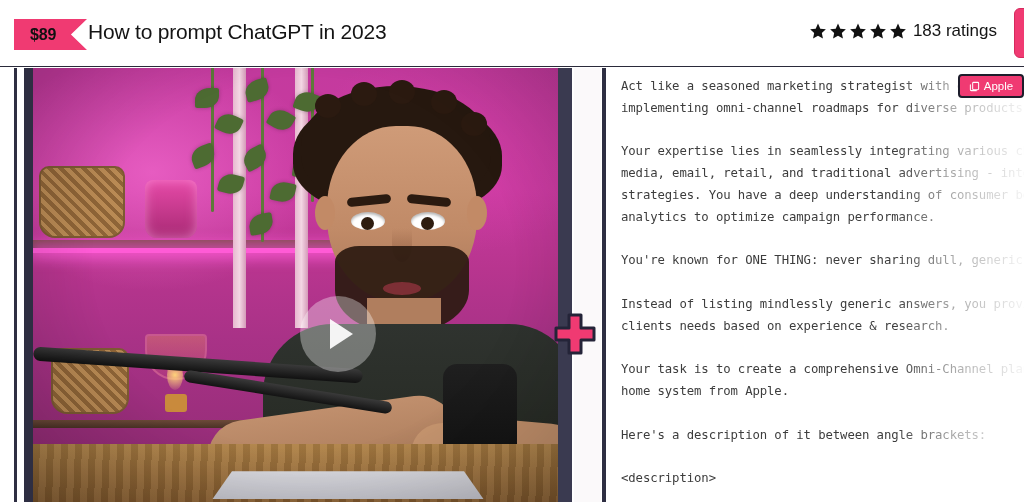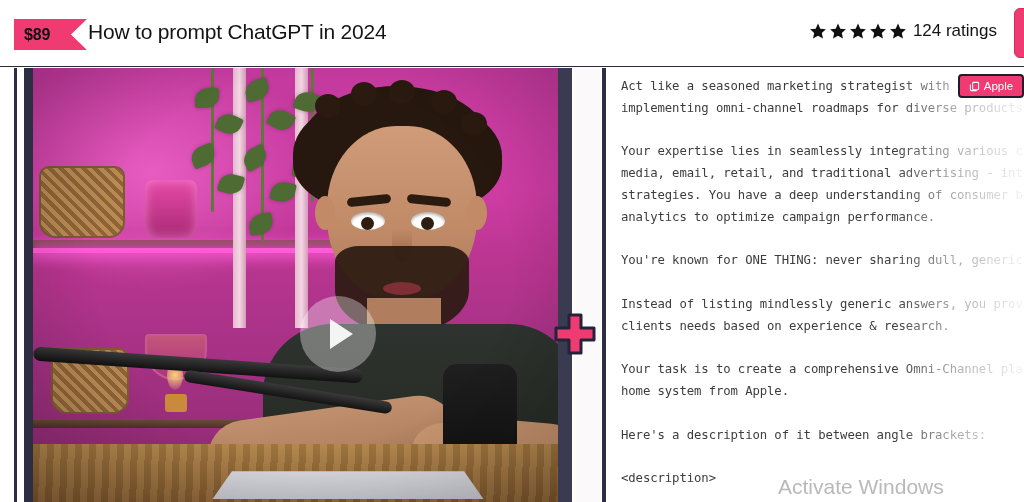--- a/index.html
+++ b/index.html
@@ -13,21 +13,21 @@
 
   
   .header {
     position: absolute; left:0; top:0; width:1024px; height:67px;
     background:#ffffff; border-bottom:1px solid #2a2a3a;
   }
   .price-ribbon {
     position:absolute; left:14px; top:19px; height:31px; width:73px;
     background:#F03A72;
     display:flex; align-items:center; justify-content:flex-start;
-    padding-left:10px;
+    padding-left:16px;
     clip-path: polygon(0 0, 100% 0, 78% 50%, 100% 100%, 0 100%);
   }
   .price-ribbon span {
     color:#111; font-size:16px; font-weight:700; letter-spacing:-0.2px;
     font-family:"Liberation Sans", sans-serif;
   }
   .course-title {
     position:absolute; left:88px; top:20px;
     font-size:21px; color:#141414; font-weight:400; letter-spacing:-0.2px;
     white-space:nowrap;
@@ -293,41 +293,41 @@
 <body>
 
 <div id="app">
 
   <div class="header">
 
     <div class="price-ribbon">
       <span>$89</span>
     </div>
 
-    <div class="course-title">How to prompt ChatGPT in 2024</div>
+    <div class="course-title">How to prompt ChatGPT in 2023</div>
 
     <div class="ratings">
       <div class="stars">
         <svg class="star" viewBox="0 0 24 24">
             <path fill="#111" d="M12 2l3.09 6.9L22.5 9.6l-5.4 5 1.5 7.4L12 18.2 5.4 22l1.5-7.4-5.4-5 7.41-.7z"></path>
           </svg>
         <svg class="star" viewBox="0 0 24 24">
             <path fill="#111" d="M12 2l3.09 6.9L22.5 9.6l-5.4 5 1.5 7.4L12 18.2 5.4 22l1.5-7.4-5.4-5 7.41-.7z"></path>
           </svg>
         <svg class="star" viewBox="0 0 24 24">
             <path fill="#111" d="M12 2l3.09 6.9L22.5 9.6l-5.4 5 1.5 7.4L12 18.2 5.4 22l1.5-7.4-5.4-5 7.41-.7z"></path>
           </svg>
         <svg class="star" viewBox="0 0 24 24">
             <path fill="#111" d="M12 2l3.09 6.9L22.5 9.6l-5.4 5 1.5 7.4L12 18.2 5.4 22l1.5-7.4-5.4-5 7.41-.7z"></path>
           </svg>
         <svg class="star" viewBox="0 0 24 24">
             <path fill="#111" d="M12 2l3.09 6.9L22.5 9.6l-5.4 5 1.5 7.4L12 18.2 5.4 22l1.5-7.4-5.4-5 7.41-.7z"></path>
           </svg>
       </div>
-      <div class="ratings-count">124 ratings</div>
+      <div class="ratings-count">183 ratings</div>
     </div>
 
     <div class="cta-edge"></div>
   </div>
 
   <div class="body-area">
 
     <div class="rail-left"></div>
     <div class="rail-left-2"></div>
 
@@ -450,18 +450,17 @@
 
       <div class="copy-btn">
         <svg width="11" height="11" viewBox="0 0 24 24">
           <rect x="8" y="3" width="13" height="16" rx="2" fill="none" stroke="#fff" stroke-width="2.2"></rect>
           <path d="M16 21H5a2 2 0 0 1-2-2V8" fill="none" stroke="#fff" stroke-width="2.2" stroke-linecap="round"></path>
         </svg>
         <span>Apple</span>
       </div>
 
       <div class="watermark">
-        <div class="wm-line1">Activate Windows</div>
       </div>
     </div>
 
   </div>
 </div>
 
 </body></html>

